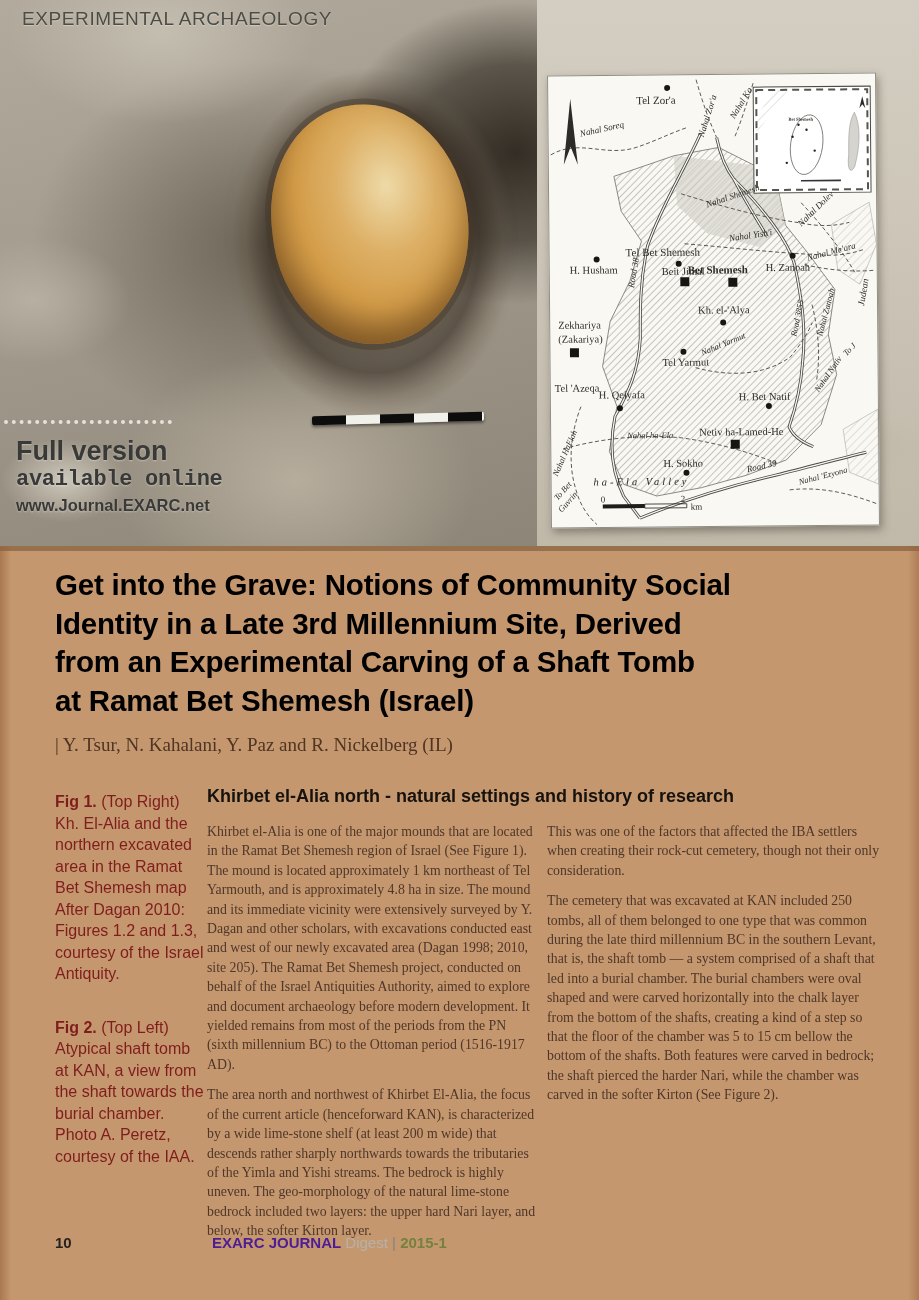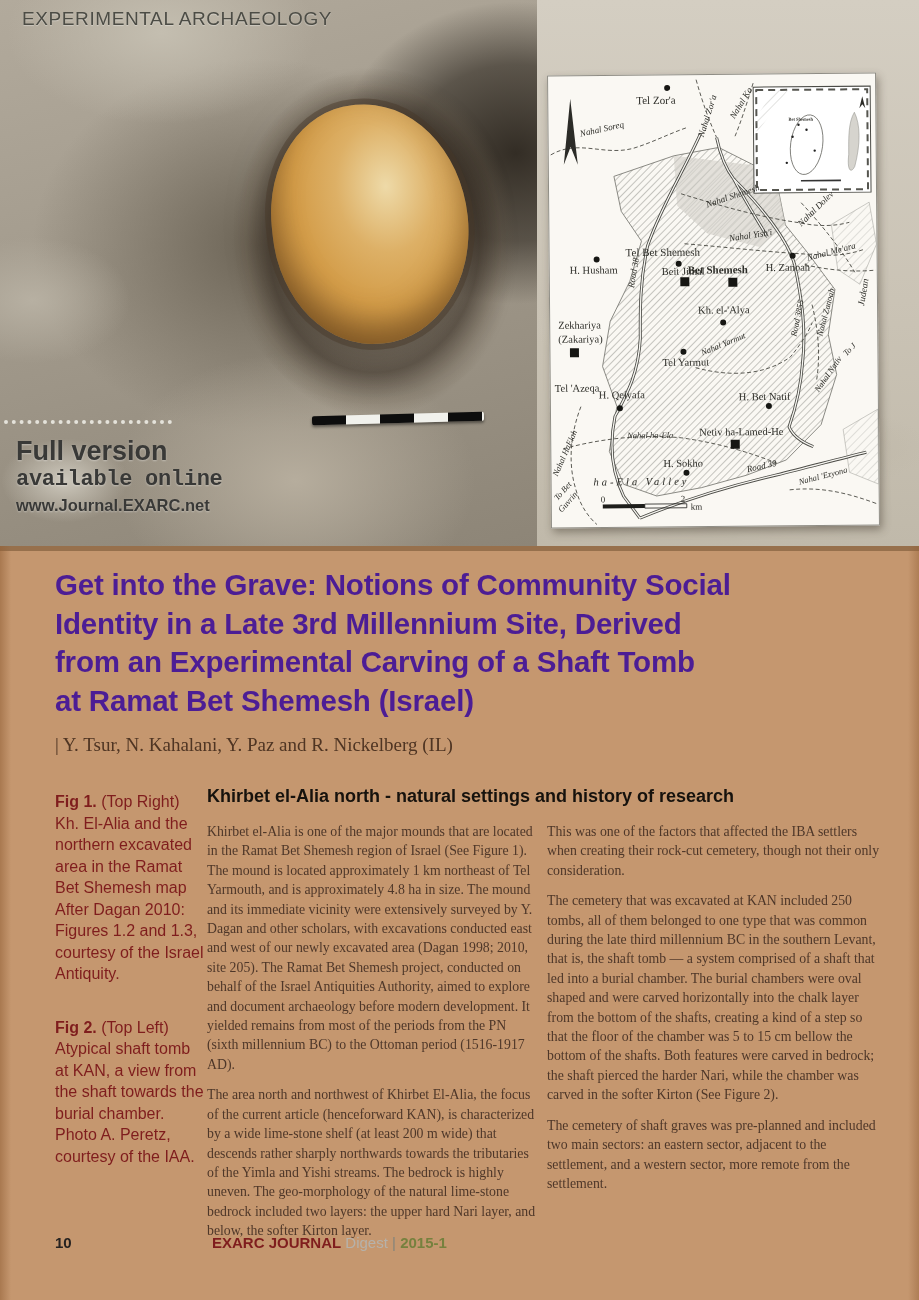--- a/index.html
+++ b/index.html
@@ -48,39 +48,39 @@
   .map-page svg{display:block;width:100%;height:100%;}
 
   
   .content{position:absolute;left:0;top:546px;width:919px;height:754px;background:#c5976f;}
   .content .topline{position:absolute;left:0;top:0;width:100%;height:5px;background:#97704c;}
   .content .edgeL{position:absolute;left:0;top:0;bottom:0;width:11px;
     background:linear-gradient(90deg,rgba(146,96,54,.55),rgba(146,96,54,0));}
   .content .edgeR{position:absolute;right:0;top:0;bottom:0;width:11px;
     background:linear-gradient(270deg,rgba(146,96,54,.45),rgba(146,96,54,0));}
 
-  .title{position:absolute;left:55px;top:20px;color:#4c1d95;font-weight:800;
+  .title{position:absolute;left:55px;top:20px;color:#000000;font-weight:800;
     font-size:29.5px;line-height:38.5px;letter-spacing:-.2px;white-space:nowrap;}
   .authors{position:absolute;left:55px;top:188px;font-family:"Liberation Serif",serif;
     font-size:19px;color:#4f3523;}
   .heading{position:absolute;left:207px;top:240px;font-size:18px;font-weight:800;color:#16120d;}
 
   .caps{position:absolute;left:55px;top:245px;width:150px;font-size:16px;line-height:21.5px;color:#7f1d1d;}
   .caps p{margin:0 0 32px 0;}
   .caps b{font-weight:800;}
 
   .bodycol{position:absolute;top:276px;font-family:"Liberation Serif",serif;
     font-size:13.8px;line-height:19.4px;color:#4e3729;}
   .col1{left:207px;width:330px;}
   .col2{left:547px;width:334px;}
   .bodycol p{margin:0 0 11px 0;}
 
   .footer-page{position:absolute;left:55px;top:688px;font-size:15px;font-weight:800;color:#262220;}
   .footer-line{position:absolute;left:212px;top:688px;font-size:15px;}
-  .footer-line .j{font-weight:800;color:#7f1d1d;}
+  .footer-line .j{font-weight:800;color:#4c1d95;}
   .footer-line .d{color:#b6b2ab;}
   .footer-line .s{color:#84847b;}
   .footer-line .i{font-weight:700;color:#76813e;}
 </style>
 </head>
 <body>
 
 <div class="page">
 
   <div class="photo-section">
@@ -249,21 +249,20 @@
     </div>
 
     <div class="bodycol col1">
       <p>Khirbet el-Alia is one of the major mounds that are located in the Ramat Bet Shemesh region of Israel (See Figure 1). The mound is located approximately 1 km northeast of Tel Yarmouth, and is approximately 4.8 ha in size. The mound and its immediate vicinity were extensively surveyed by Y. Dagan and other scholars, with excavations conducted east and west of our newly excavated area (Dagan 1998; 2010, site 205). The Ramat Bet Shemesh project, conducted on behalf of the Israel Antiquities Authority, aimed to explore and document archaeology before modern development. It yielded remains from most of the periods from the PN (sixth millennium BC) to the Ottoman period (1516-1917 AD).</p>
       <p>The area north and northwest of Khirbet El-Alia, the focus of the current article (henceforward KAN), is characterized by a wide lime-stone shelf (at least 200 m wide) that descends rather sharply northwards towards the tributaries of the Yimla and Yishi streams. The bedrock is highly uneven. The geo-morphology of the natural lime-stone bedrock included two layers: the upper hard Nari layer, and below, the softer Kirton layer.</p>
     </div>
 
     <div class="bodycol col2">
       <p>This was one of the factors that affected the IBA settlers when creating their rock-cut cemetery, though not their only consideration.</p>
       <p>The cemetery that was excavated at KAN included 250 tombs, all of them belonged to one type that was common during the late third millennium BC in the southern Levant, that is, the shaft tomb — a system comprised of a shaft that led into a burial chamber. The burial chambers were oval shaped and were carved horizontally into the chalk layer from the bottom of the shafts, creating a kind of a step so that the floor of the chamber was 5 to 15 cm bellow the bottom of the shafts. Both features were carved in bedrock; the shaft pierced the harder Nari, while the chamber was carved in the softer Kirton (See Figure 2).</p>
-      <p>The cemetery of shaft graves was pre-planned and included two main sectors: an eastern sector, adjacent to the settlement, and a western sector, more remote from the settlement.</p>
     </div>
 
     <div class="footer-page">10</div>
     <div class="footer-line">
       <span class="j">EXARC JOURNAL</span>
       <span class="d">Digest</span>
       <span class="s">|</span>
       <span class="i">2015-1</span>
     </div>
   </div>

